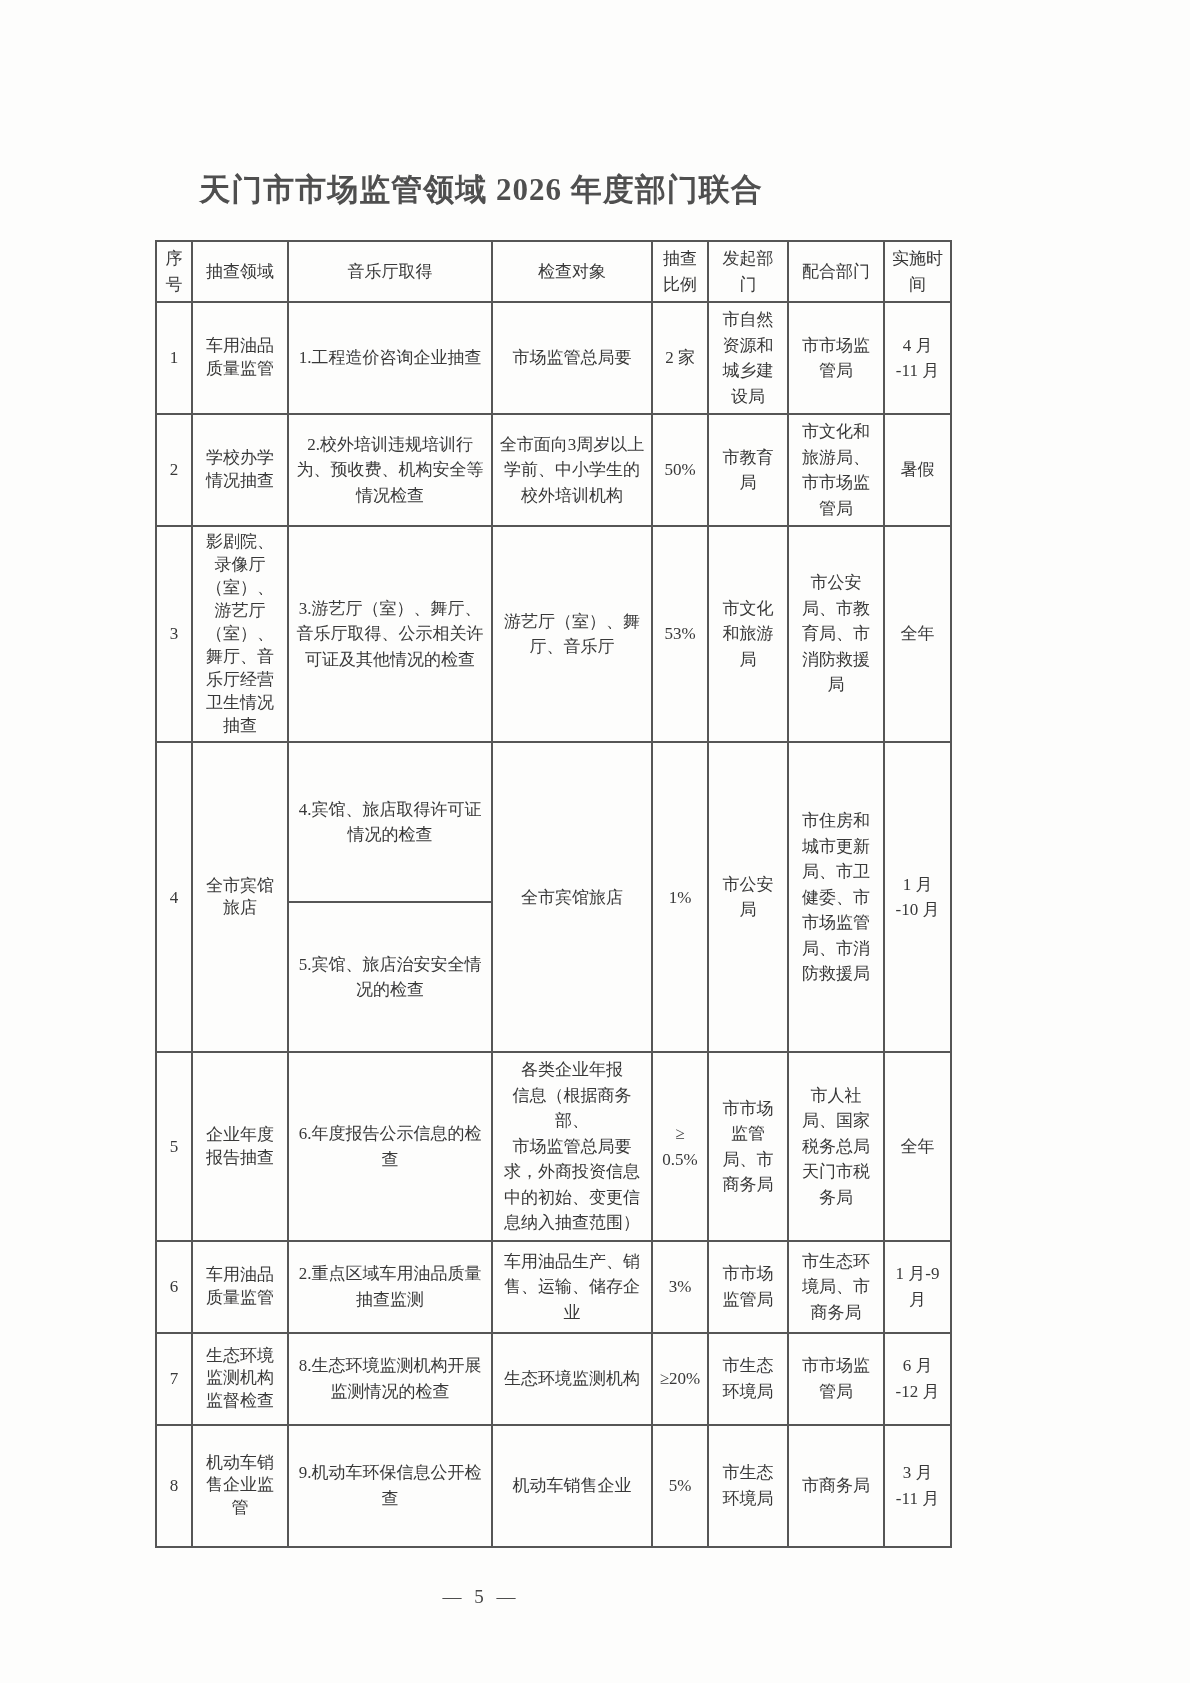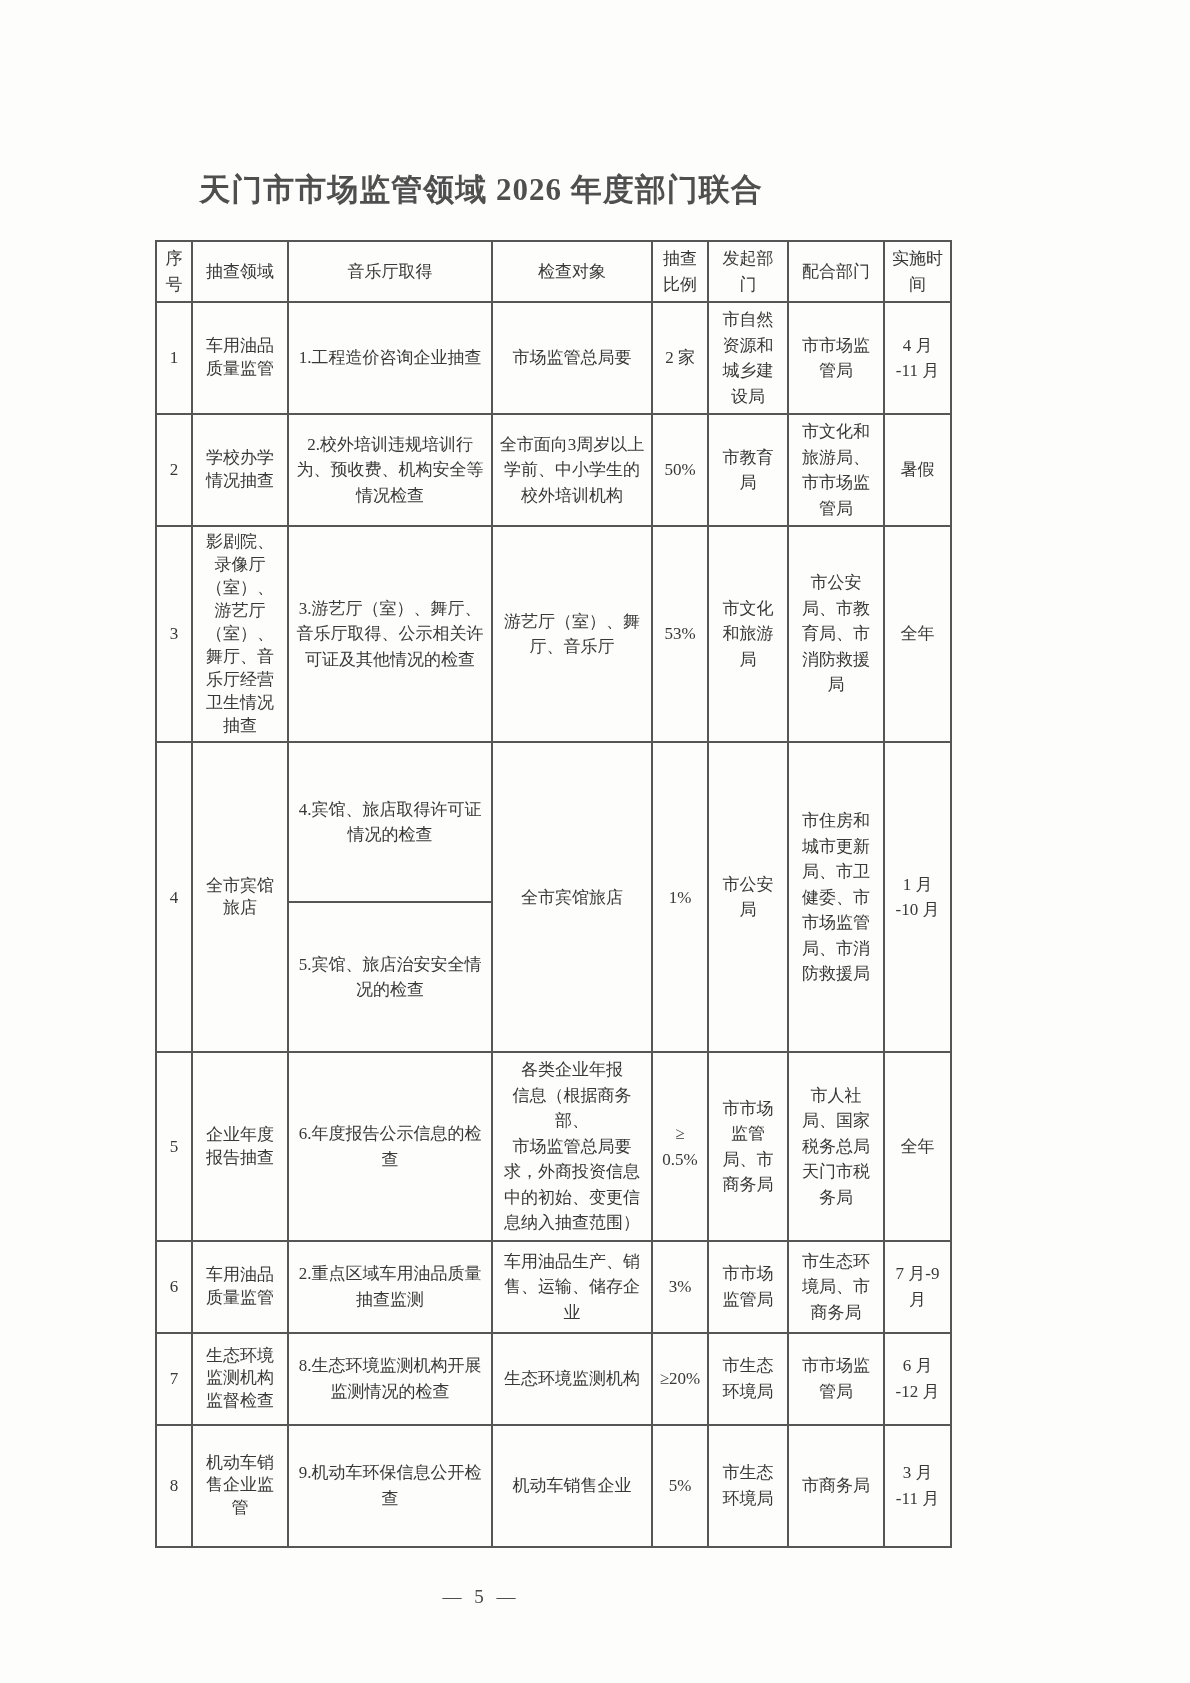--- a/index.html
+++ b/index.html
@@ -159,21 +159,21 @@
         <td class="c-time">全年</td>
       </tr>
       <tr class="h-r6">
         <td class="c-seq">6</td>
         <td class="c-area area-cell">车用油品质量监管</td>
         <td class="c-item">2.重点区域车用油品质量抽查监测</td>
         <td class="c-target">车用油品生产、销售、运输、储存企业</td>
         <td class="c-ratio">3%</td>
         <td class="c-init">市市场监管局</td>
         <td class="c-coop">市生态环境局、市商务局</td>
-        <td class="c-time">7 月-9
+        <td class="c-time">1 月-9
 月</td>
       </tr>
       <tr class="h-r7">
         <td class="c-seq">7</td>
         <td class="c-area area-cell">生态环境监测机构监督检查</td>
         <td class="c-item">8.生态环境监测机构开展监测情况的检查</td>
         <td class="c-target">生态环境监测机构</td>
         <td class="c-ratio">≥20%</td>
         <td class="c-init">市生态环境局</td>
         <td class="c-coop">市市场监管局</td>

